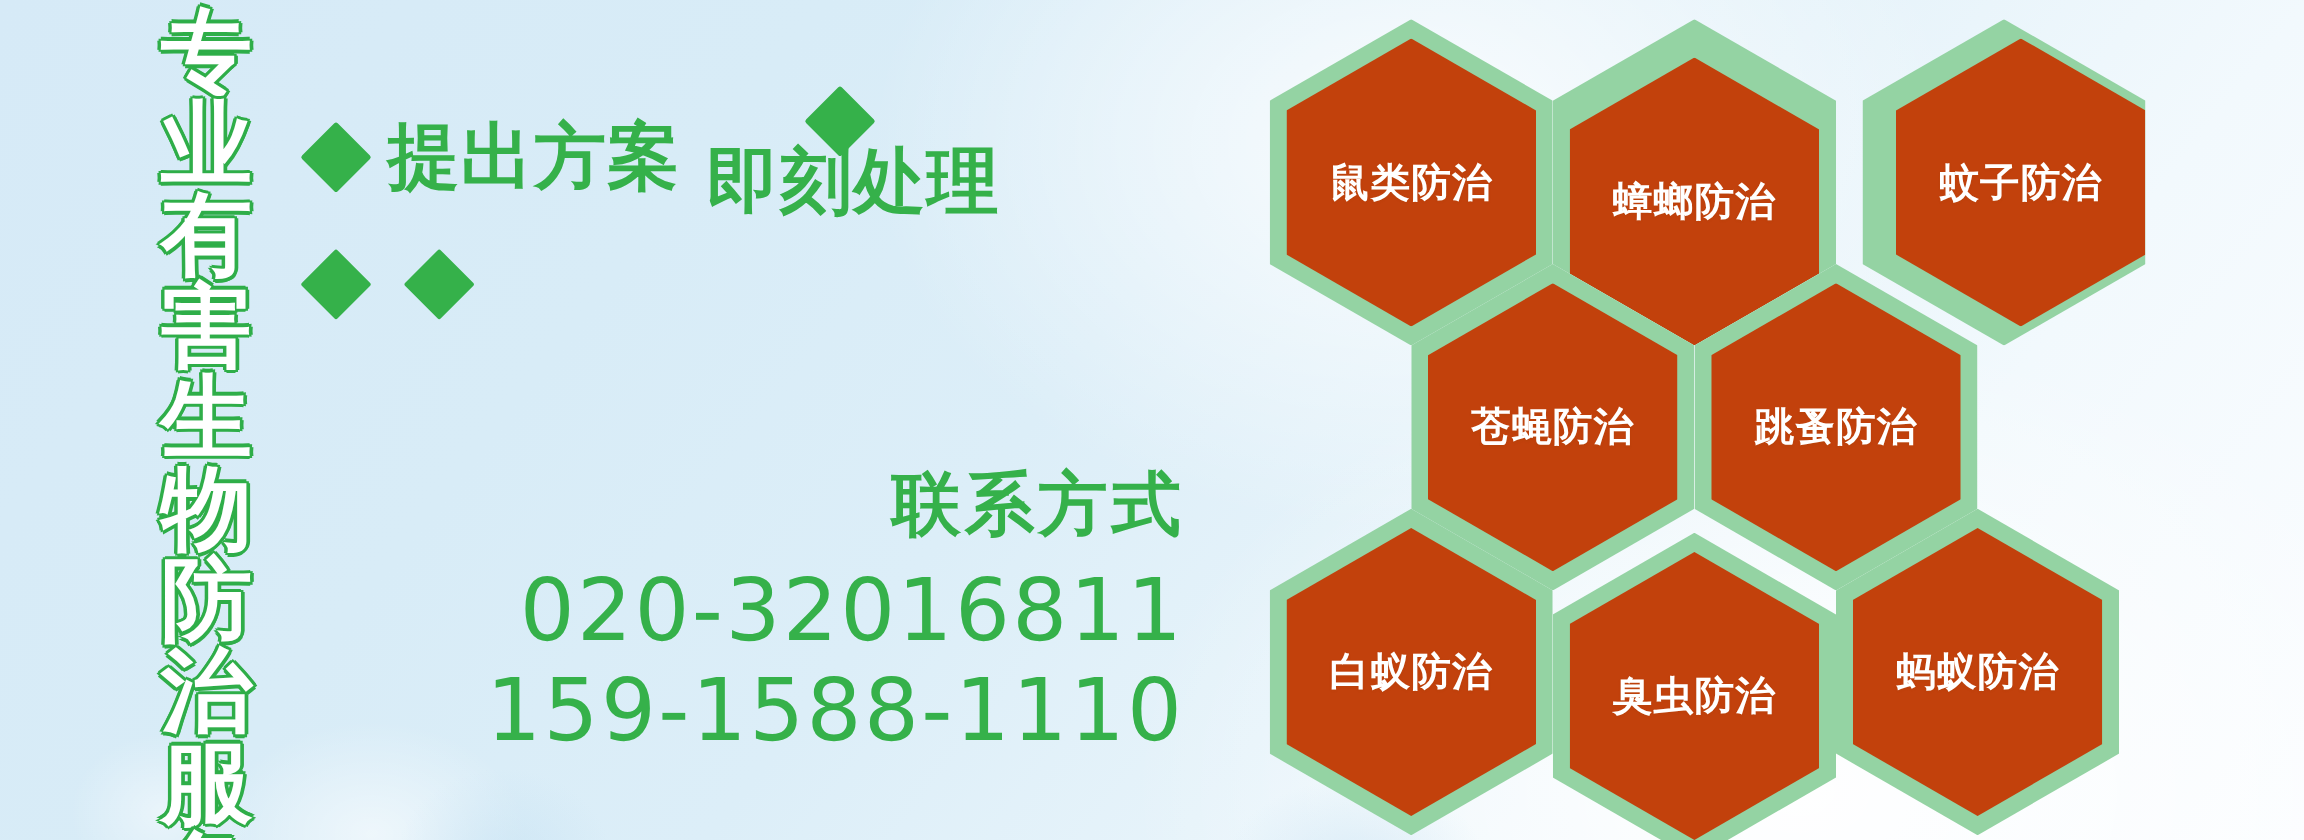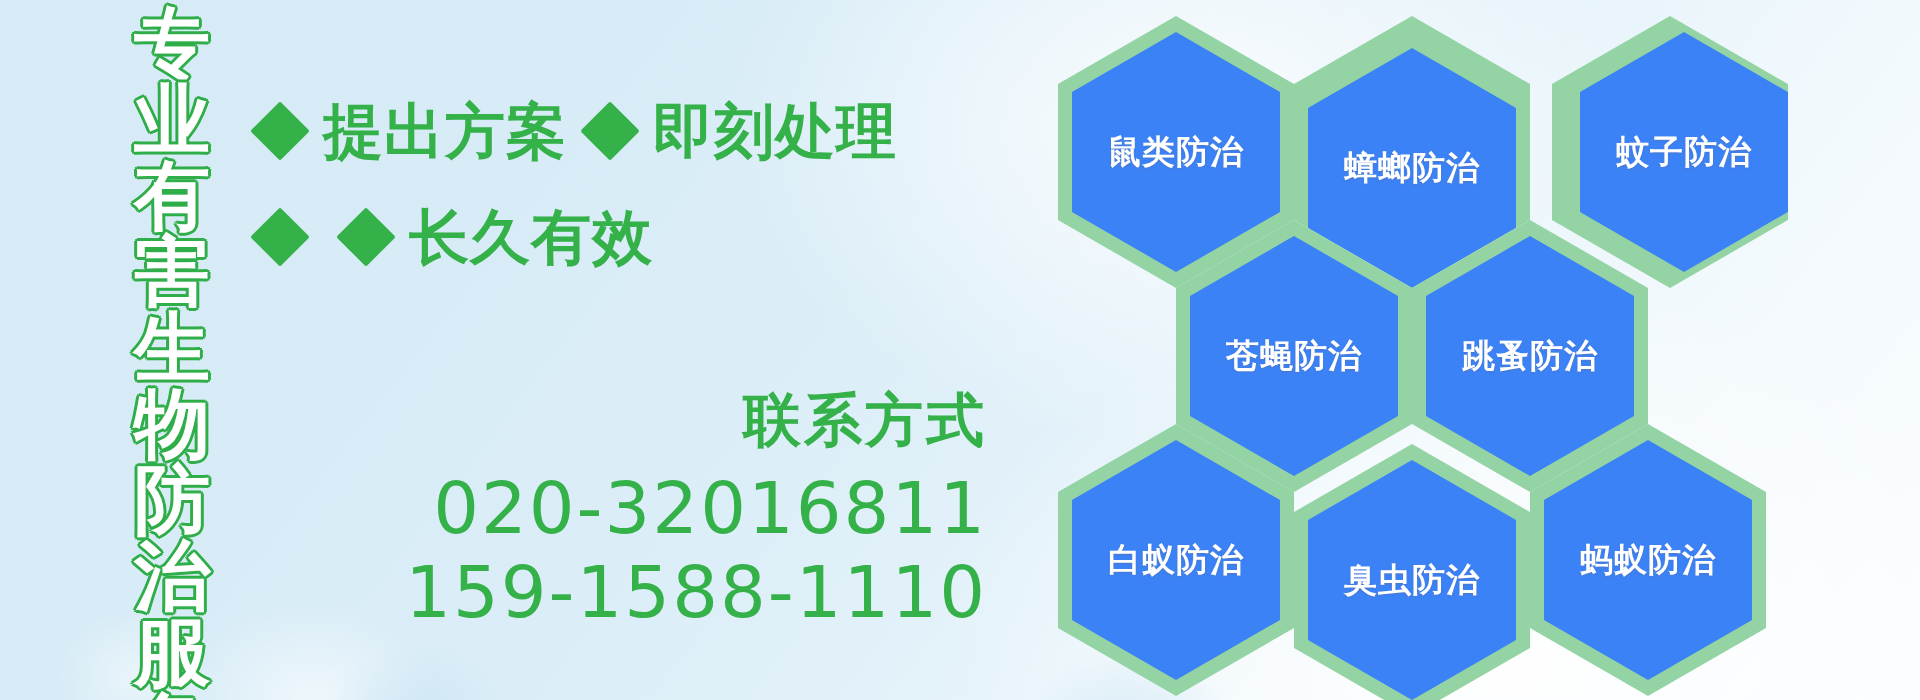--- a/index.html
+++ b/index.html
@@ -69,21 +69,21 @@
   }
   .feature-row {
     display: flex;
     align-items: center;
     height: 106px;
   }
   .feature-item {
     display: flex;
     align-items: center;
   }
-  .feature-item + .feature-item { margin-left: 22px; }
+  .feature-item + .feature-item { margin-left: 22px; flex-direction: column; }
   .diamond {
     width: 42px;
     height: 42px;
     background: #35b14a;
     transform: rotate(45deg);
     flex: 0 0 auto;
     margin-right: 22px;
     border-radius: 2px;
   }
   .feature-label {
@@ -136,21 +136,21 @@
     height: 272px;
     background: #94d3a3;
     clip-path: polygon(50% 0%, 100% 25%, 100% 75%, 50% 100%, 0% 75%, 0% 25%);
     display: flex;
     align-items: center;
     justify-content: center;
   }
   .hex .hex-inner {
     width: 208px;
     height: 240px;
-    background: #3b82f6;
+    background: #c2410c;
     clip-path: polygon(50% 0%, 100% 25%, 100% 75%, 50% 100%, 0% 75%, 0% 25%);
     display: flex;
     align-items: center;
     justify-content: center;
   }
   .hex-label {
     font-size: 33px;
     line-height: 36px;
     font-weight: 700;
     color: #ffffff;
@@ -195,21 +195,20 @@
         <span class="feature-label">即刻处理</span>
       </div>
     </div>
 
     <div class="feature-row">
       <div class="feature-item">
         <span class="diamond"></span>
       </div>
       <div class="feature-item">
         <span class="diamond"></span>
-        <span class="feature-label">长久有效</span>
       </div>
     </div>
 
   </div>
 
   <div id="contact">
     <div id="contact-heading">联系方式</div>
     <div class="contact-phone">020-32016811</div>
     <div class="contact-phone">159-1588-1110</div>
   </div>

